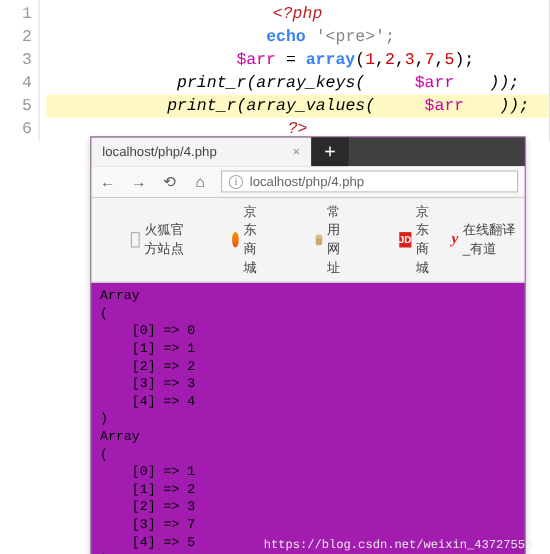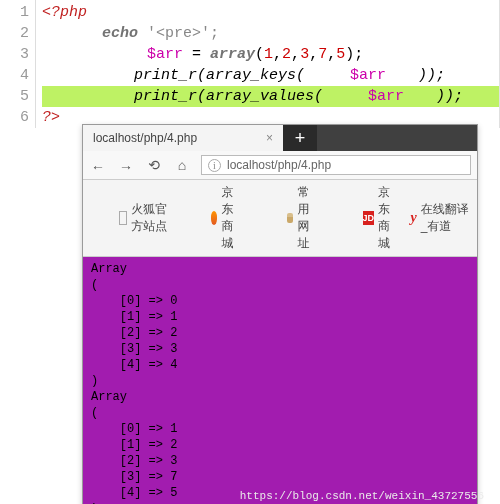--- a/index.html
+++ b/index.html
@@ -14,25 +14,25 @@
   .editor { display: flex; border-right: 1px solid #e0e0e0; position: relative; }
   .gutter {
     width: 36px;
     text-align: right;
     padding: 2px 6px 0 0;
     color: #999;
     background: #fff;
     border-right: 1px solid #ddd;
   }
   .gutter div { height: 21px; line-height: 21px; }
-  .code { padding: 2px 0 0 6px; flex: 1; }
+  .code { padding: 2px 0 0 6px; flex: 1; text-align: center; }
   .code-line { height: 21px; line-height: 21px; white-space: pre; }
-  .hl { background: #bef264; }
+  .hl { background: #fef9c3; }
   .tag { color: #c02020; font-style: italic; }
-  .kw { color: #737373; font-weight: bold; font-style: italic; }
+  .kw { color: #3b82f6; font-weight: bold; }
   .str { color: #888; }
   .num { color: #c00; }
   .var { color: #cc00aa; margin-left: 45px; }
   .func { font-style: italic; margin-left: 32px; }
   .plain { color: #000; }
   .indent { display: inline-block; width: 60px; }
 
   .browser {
     position: absolute;
     left: 82px;

